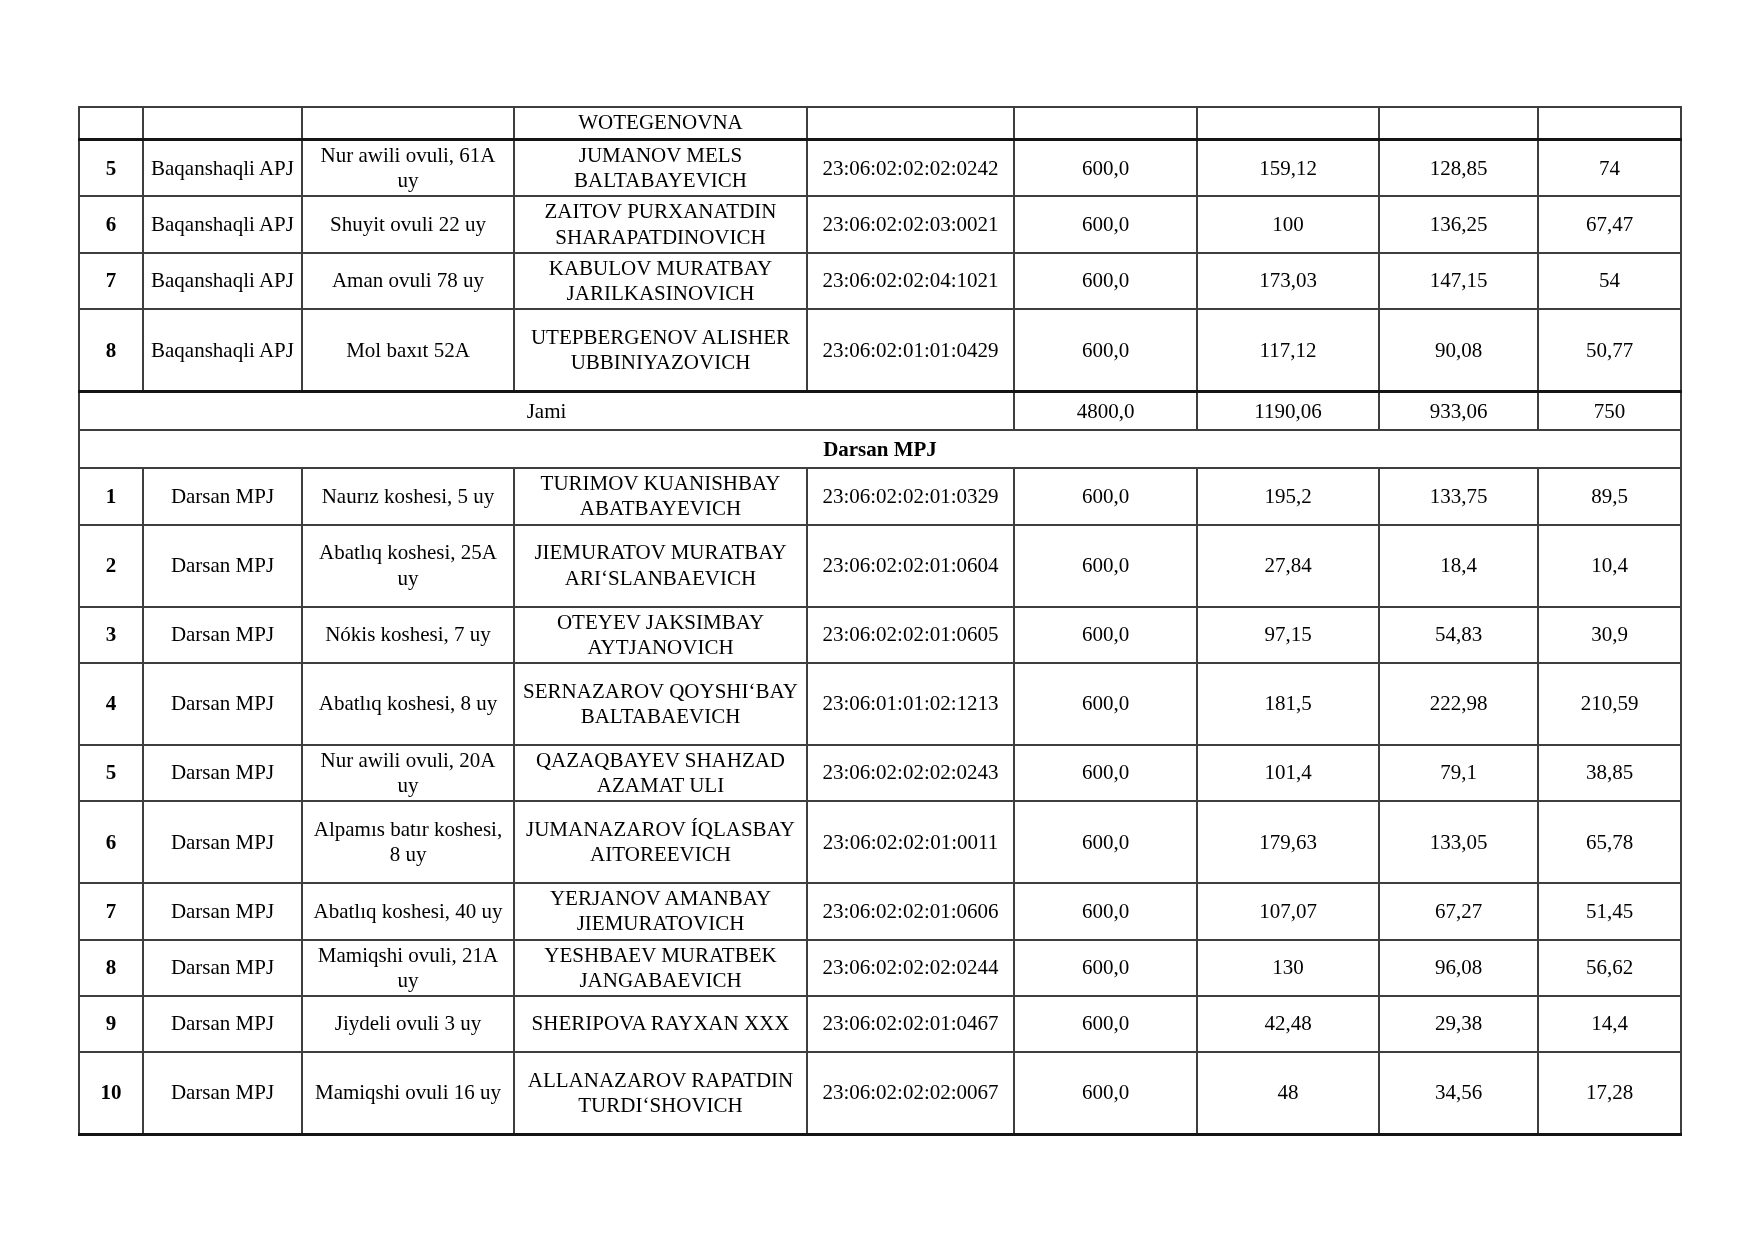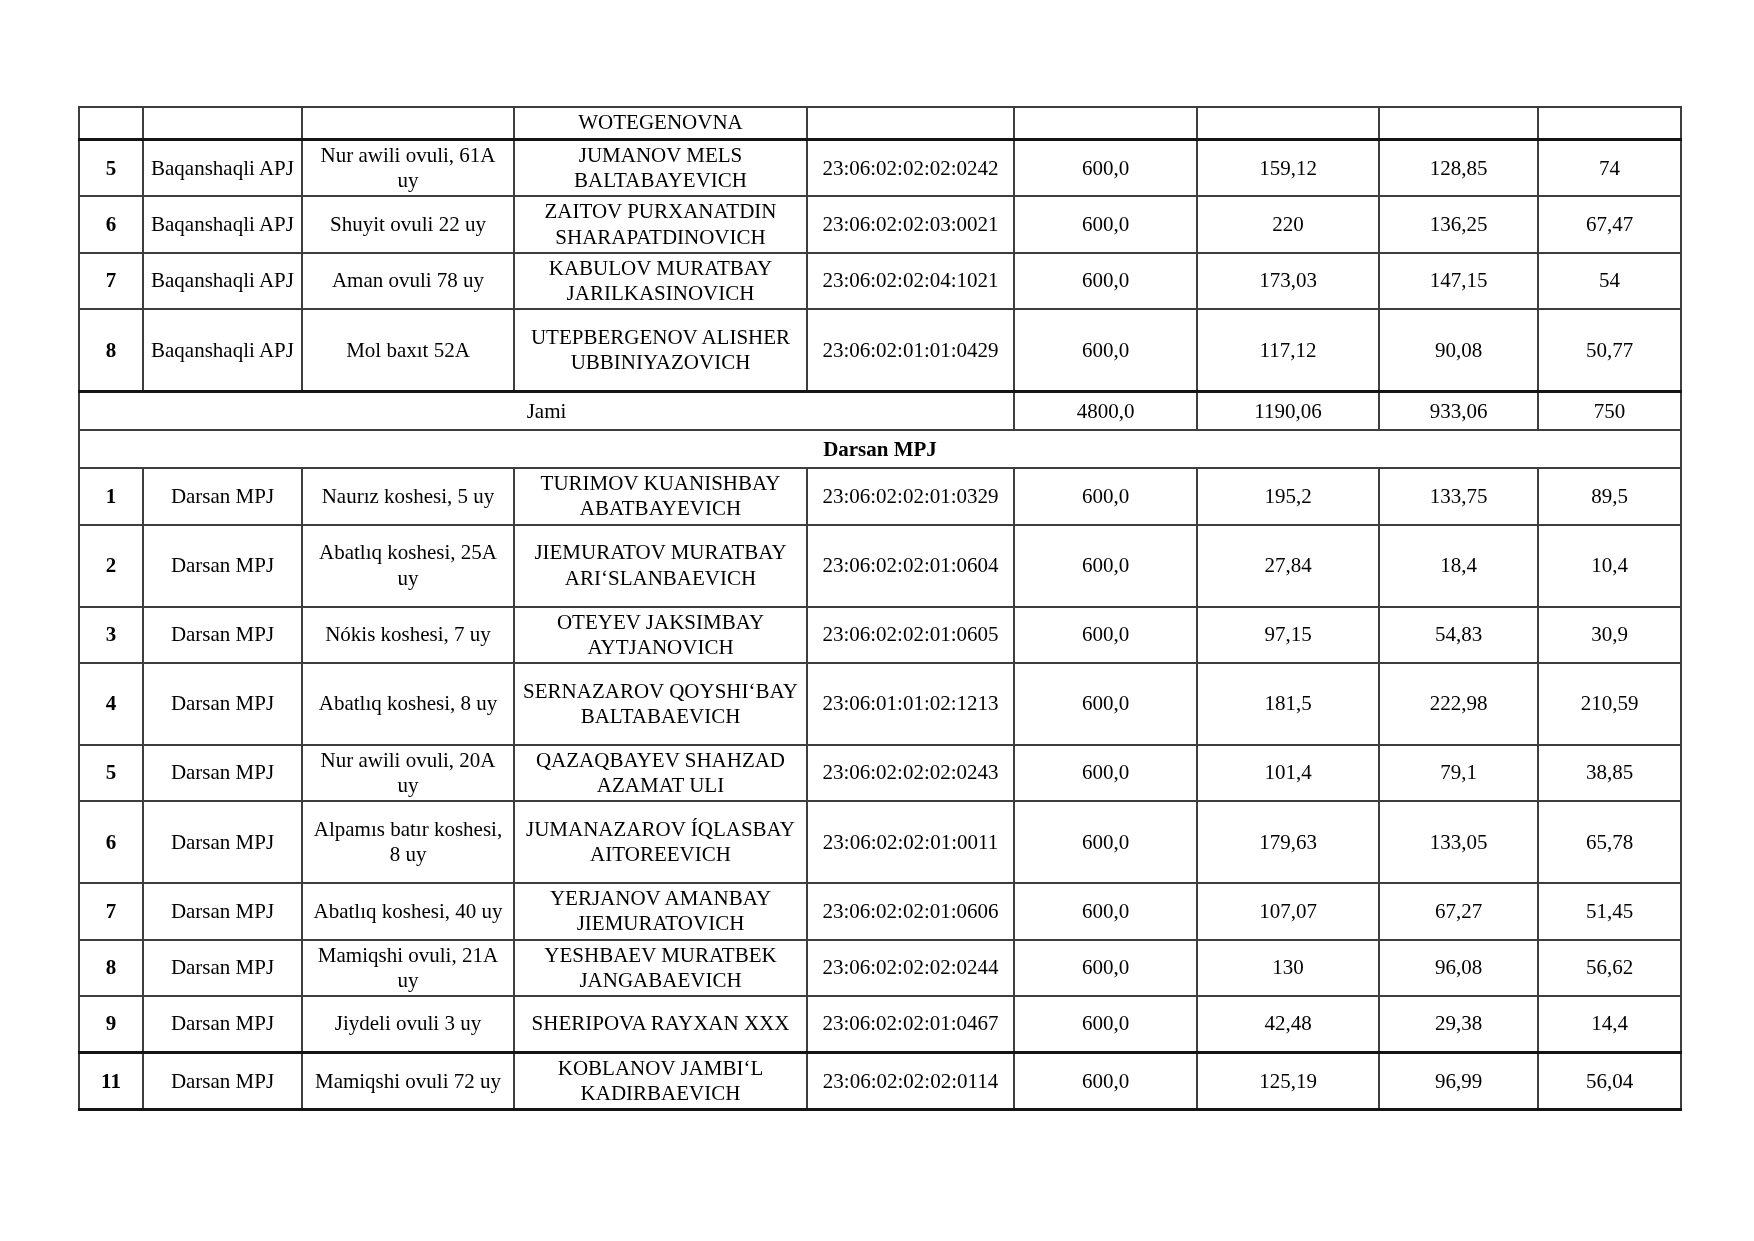--- a/index.html
+++ b/index.html
@@ -92,21 +92,21 @@
           <td>128,85</td>
           <td>74</td>
         </tr>
         <tr class="h2">
           <td class="no">6</td>
           <td>Baqanshaqli APJ</td>
           <td>Shuyit ovuli 22 uy</td>
           <td>ZAITOV PURXANATDIN SHARAPATDINOVICH</td>
           <td>23:06:02:02:03:0021</td>
           <td>600,0</td>
-          <td>220</td>
+          <td>100</td>
           <td>136,25</td>
           <td>67,47</td>
         </tr>
         <tr class="h2">
           <td class="no">7</td>
           <td>Baqanshaqli APJ</td>
           <td>Aman ovuli 78 uy</td>
           <td>KABULOV MURATBAY JARILKASINOVICH</td>
           <td>23:06:02:02:04:1021</td>
           <td>600,0</td>
@@ -230,28 +230,28 @@
           <td class="no">9</td>
           <td>Darsan MPJ</td>
           <td>Jiydeli ovuli 3 uy</td>
           <td>SHERIPOVA RAYXAN XXX</td>
           <td>23:06:02:02:01:0467</td>
           <td>600,0</td>
           <td>42,48</td>
           <td>29,38</td>
           <td>14,4</td>
         </tr>
-        <tr class="h2 thick">
-          <td class="no">11</td>
-          <td>Darsan MPJ</td>
-          <td>Mamiqshi ovuli 72 uy</td>
-          <td>KOBLANOV JAMBIʻL KADIRBAEVICH</td>
-          <td>23:06:02:02:02:0114</td>
-          <td>600,0</td>
-          <td>125,19</td>
-          <td>96,99</td>
-          <td>56,04</td>
+        <tr class="h3">
+          <td class="no">10</td>
+          <td>Darsan MPJ</td>
+          <td>Mamiqshi ovuli 16 uy</td>
+          <td>ALLANAZAROV RAPATDIN TURDIʻSHOVICH</td>
+          <td>23:06:02:02:02:0067</td>
+          <td>600,0</td>
+          <td>48</td>
+          <td>34,56</td>
+          <td>17,28</td>
         </tr>
 
       </tbody>
     </table>
   </div>
 </div>
 
 </body></html>

